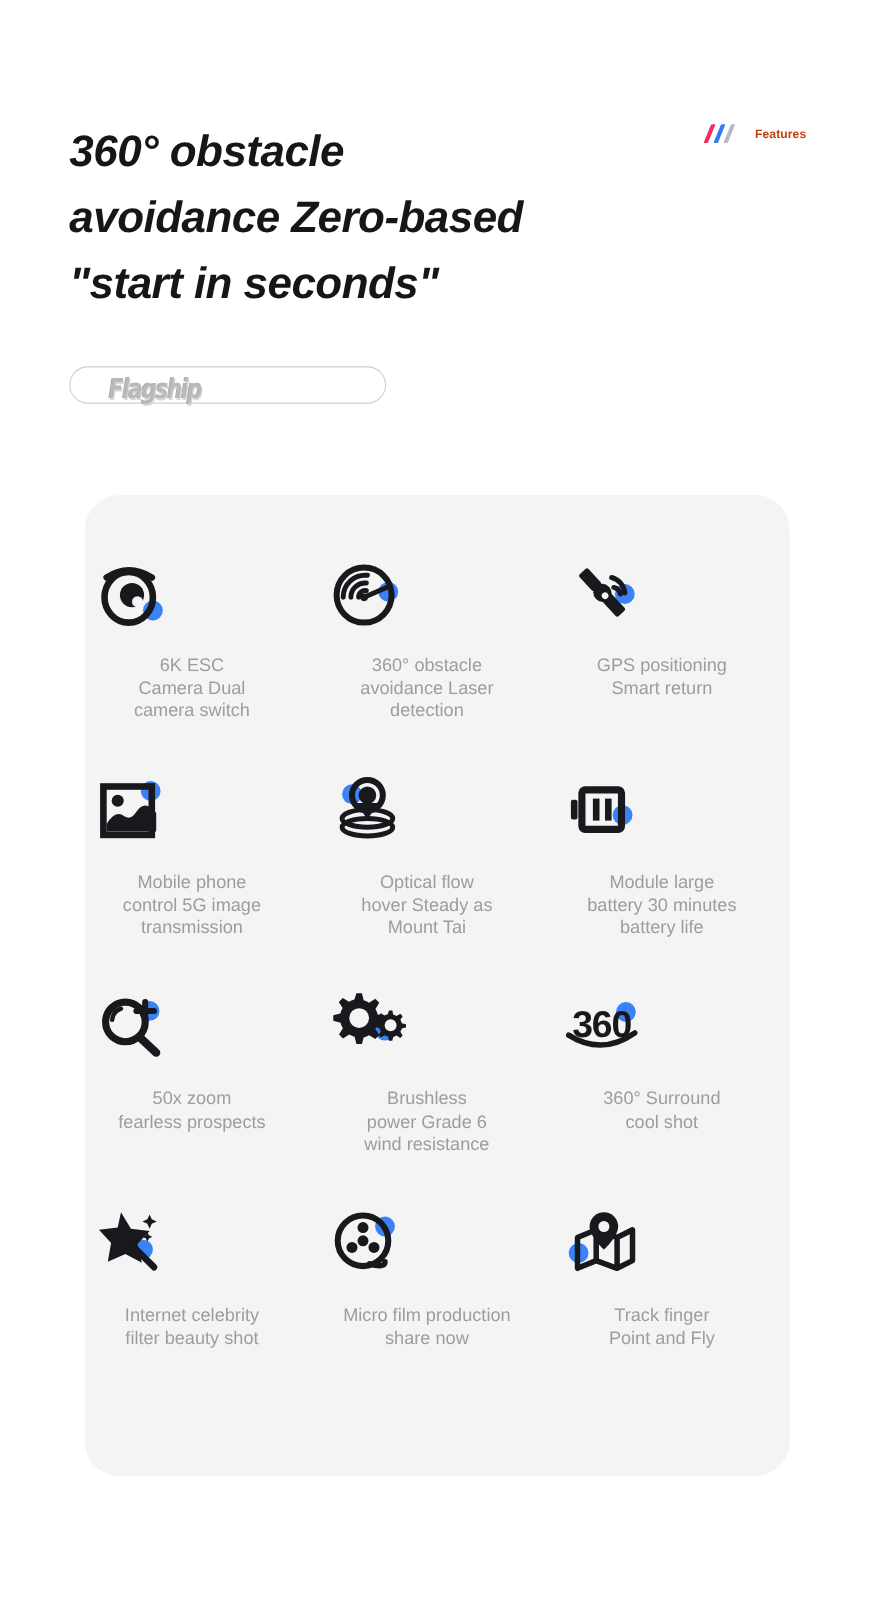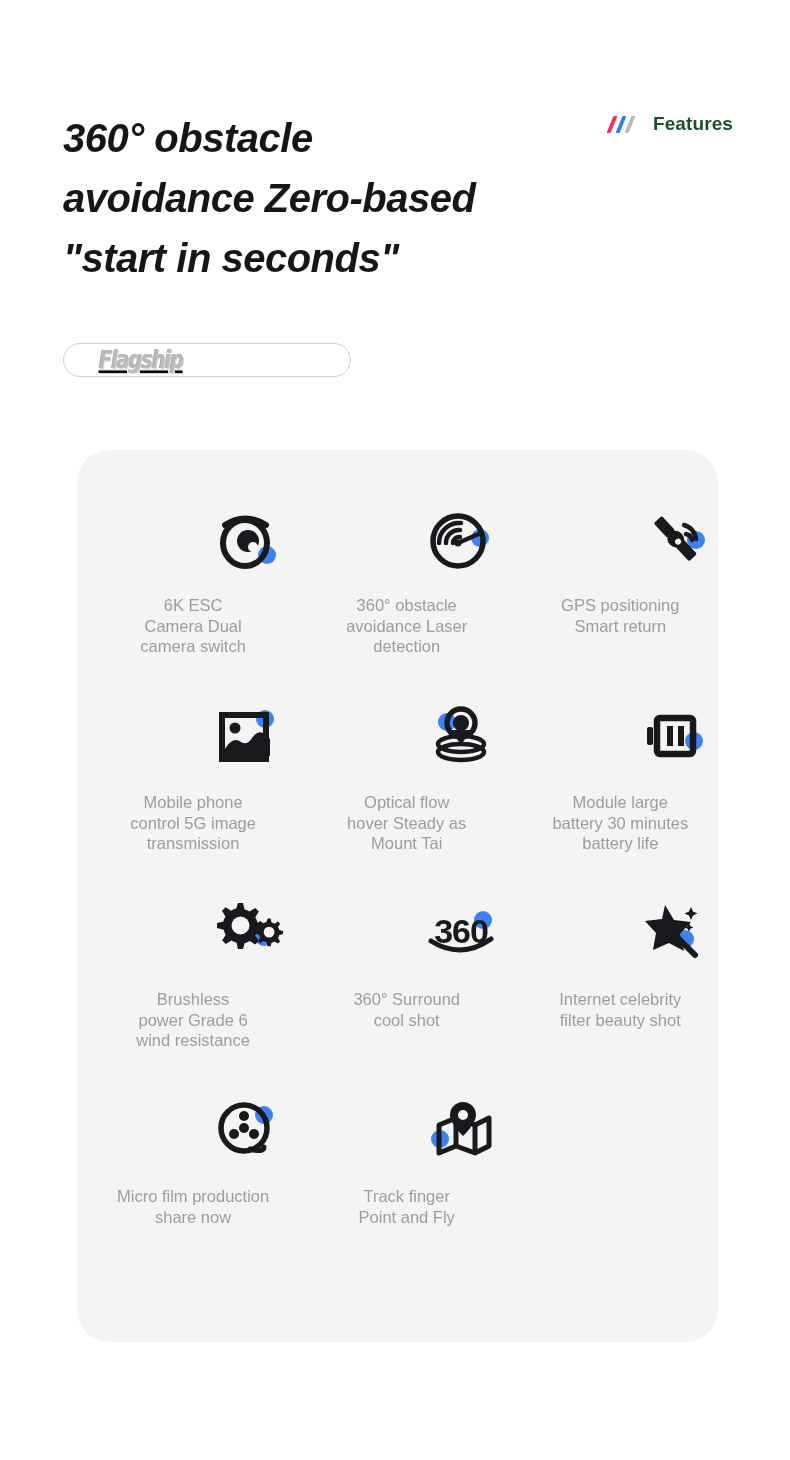--- a/index.html
+++ b/index.html
@@ -58,39 +58,38 @@
     width: 4px;
     height: 17px;
     transform: skewX(-22deg);
     border-radius: 1px;
   }
   .slash.s1 { left: 0px; }
   .slash.s2 { left: 9px; }
   .slash.s3 { left: 18px; }
 
   .features-label {
-    font-size: 19px;
+    font-size: 11px;
     font-weight: bold;
-    color: #14532d;
+    color: #c2410c;
     letter-spacing: 0.1px;
   }
 
   
   .flagship-pill {
     position: absolute;
     left: 63px;
-    top: 343px;
+    top: 333px;
     width: 288px;
     height: 34px;
     border: 1.5px solid #cfcfcf;
     border-radius: 17px;
     display: flex;
-    align-items: center;
+    align-items: flex-end;
     justify-content: flex-start;
-    text-decoration: underline;
   }
   .flagship-text {
     margin-left: 32px;
     font-family: "DejaVu Sans", sans-serif;
     font-size: 21px;
     font-weight: bold;
     font-style: italic;
     color: #b9b9b9;
     letter-spacing: -1.4px;
     transform: scaleY(1.18) scaleX(0.94);
@@ -115,21 +114,21 @@
     width: 641px;
     display: flex;
     flex-wrap: wrap;
   }
 
   .cell {
     width: 213.6px;
     height: 197px;
     display: flex;
     flex-direction: column;
-    align-items: flex-end;
+    align-items: flex-start;
   }
 
   .icon-wrap {
     width: 86px;
     height: 86px;
     display: flex;
     align-items: center;
     justify-content: center;
     position: relative;
   }
@@ -258,20 +257,33 @@
       <rect x="39" y="26" width="6" height="20" fill="#17191c"></rect>
     </svg>
         </div>
         <div class="cell-label">Module large
 battery 30 minutes
 battery life</div>
       </div>
       <div class="cell">
         <div class="icon-wrap">
           <svg width="72" height="72" viewBox="0 0 72 72">
+      <circle cx="52" cy="22" r="9" fill="#3b82f6"></circle>
+      <circle cx="30" cy="32" r="18" fill="none" stroke="#17191c" stroke-width="6.5"></circle>
+      <path d="M18 30 a12 12 0 0 1 8 -10" fill="none" stroke="#17191c" stroke-width="4" stroke-linecap="round"></path>
+      <path d="M43 46 L58 60" stroke="#17191c" stroke-width="7.5" stroke-linecap="round"></path>
+      <path d="M48 14 L48 30 M40 22 L56 22" stroke="#17191c" stroke-width="5.5" stroke-linecap="round"></path>
+    </svg>
+        </div>
+        <div class="cell-label">50x zoom
+fearless prospects</div>
+      </div>
+      <div class="cell">
+        <div class="icon-wrap">
+          <svg width="72" height="72" viewBox="0 0 72 72">
       <circle cx="52" cy="40" r="9" fill="#3b82f6"></circle>
       <g fill="#17191c">
         <path d="M26 6 l5 0 1.6 6.4 a18 18 0 0 1 5 2.1 l5.6-3.5 3.6 3.6 -3.5 5.6 a18 18 0 0 1 2.1 5 l6.4 1.6 0 5 -6.4 1.6 a18 18 0 0 1 -2.1 5 l3.5 5.6 -3.6 3.6 -5.6 -3.5 a18 18 0 0 1 -5 2.1 L31 52 l-5 0 -1.6 -6.4 a18 18 0 0 1 -5 -2.1 l-5.6 3.5 -3.6 -3.6 3.5 -5.6 a18 18 0 0 1 -2.1 -5 L5 31 l0 -5 6.4 -1.6 a18 18 0 0 1 2.1 -5 L10 13.8 l3.6 -3.6 5.6 3.5 a18 18 0 0 1 5 -2.1 Z"></path>
         <circle cx="28.5" cy="28.5" r="9" fill="#f4f4f4"></circle>
       </g>
       <g fill="#17191c" transform="translate(40,18) scale(0.6)">
         <path d="M26 6 l5 0 1.6 6.4 a18 18 0 0 1 5 2.1 l5.6-3.5 3.6 3.6 -3.5 5.6 a18 18 0 0 1 2.1 5 l6.4 1.6 0 5 -6.4 1.6 a18 18 0 0 1 -2.1 5 l3.5 5.6 -3.6 3.6 -5.6 -3.5 a18 18 0 0 1 -5 2.1 L31 52 l-5 0 -1.6 -6.4 a18 18 0 0 1 -5 -2.1 l-5.6 3.5 -3.6 -3.6 3.5 -5.6 a18 18 0 0 1 -2.1 -5 L5 31 l0 -5 6.4 -1.6 a18 18 0 0 1 2.1 -5 L10 13.8 l3.6 -3.6 5.6 3.5 a18 18 0 0 1 5 -2.1 Z"></path>
         <circle cx="28.5" cy="28.5" r="9" fill="#f4f4f4"></circle>
       </g>
     </svg>

